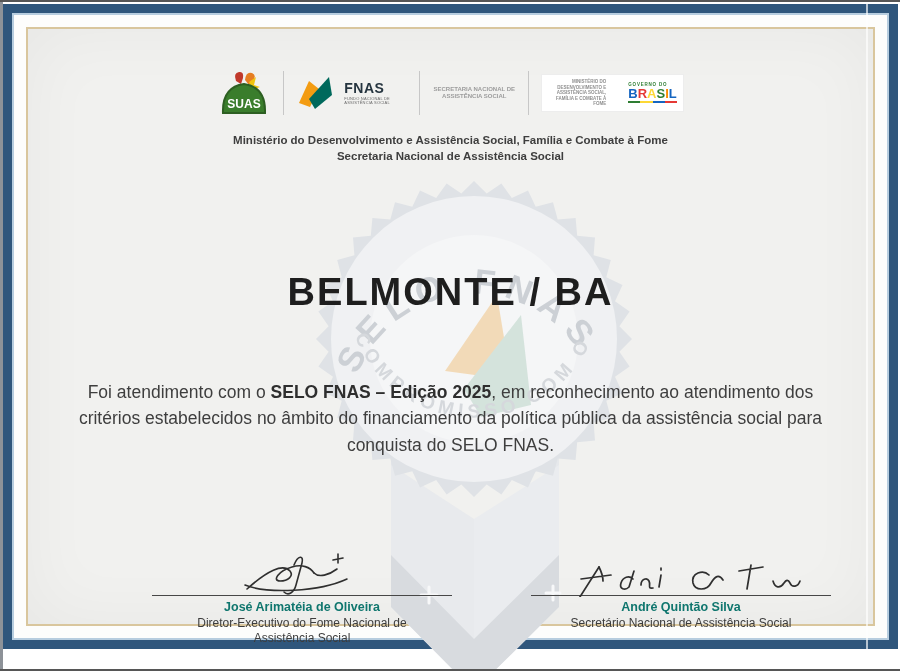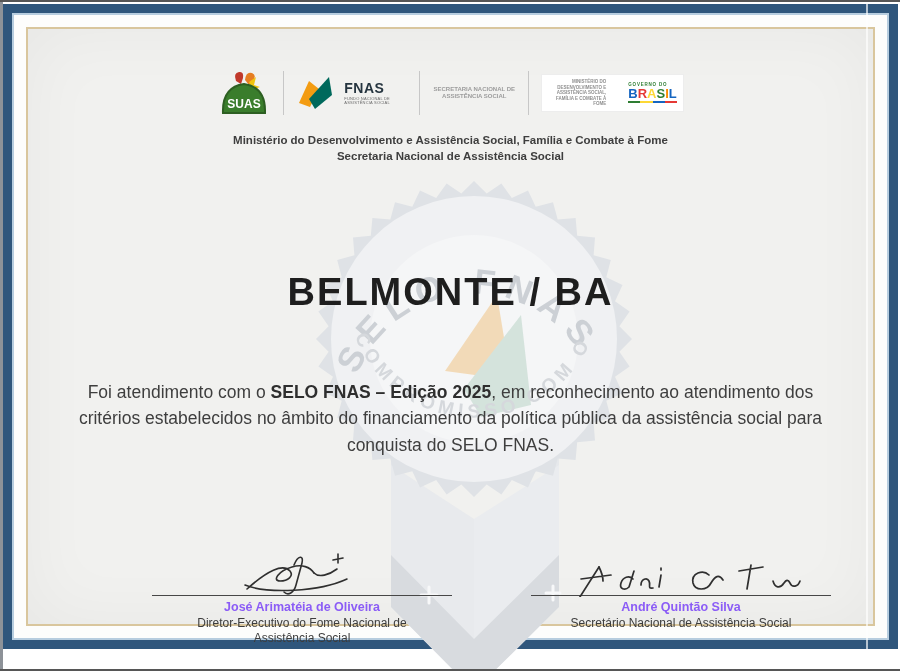--- a/index.html
+++ b/index.html
@@ -52,21 +52,21 @@
   .paragraph{position:absolute;left:28px;right:28px;top:332px;text-align:center;
              font-size:17.5px;line-height:26.5px;color:#3e3e3e;}
   .paragraph b{color:#2e2e2e;text-align:right;}
 
   
   .sig-block{position:absolute;text-align:center;}
   .sig-left{left:124px;width:300px;top:528px;}
   .sig-right{left:503px;width:300px;top:528px;}
   .sig-scribble{height:40px;display:flex;align-items:flex-end;justify-content:center;}
   .sig-rule{height:0;border-top:1.5px solid #474747;margin-top:-2px;}
-  .sig-name{font-size:12.5px;font-weight:bold;color:#8b5cf6;margin-top:4px;line-height:15px;}
+  .sig-name{font-size:12.5px;font-weight:bold;color:#0f766e;margin-top:4px;line-height:15px;}
   .sig-title{font-size:12px;color:#3c3c3c;line-height:15px;margin:1px auto 0;max-width:262px;}
 
   .fold-line{position:absolute;top:0;bottom:0;left:866px;width:2px;
              background:rgba(255,255,255,.65);pointer-events:none;}
 </style>
 </head>
 <body>
 
 <div class="canvas">
   <div class="edge-left"></div>

